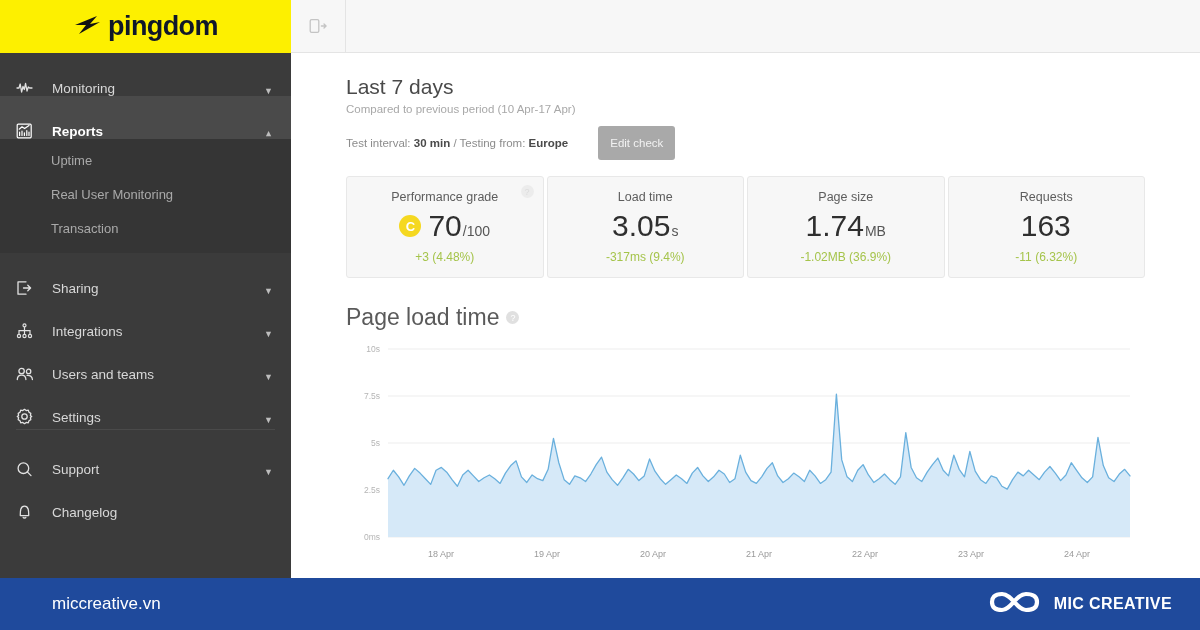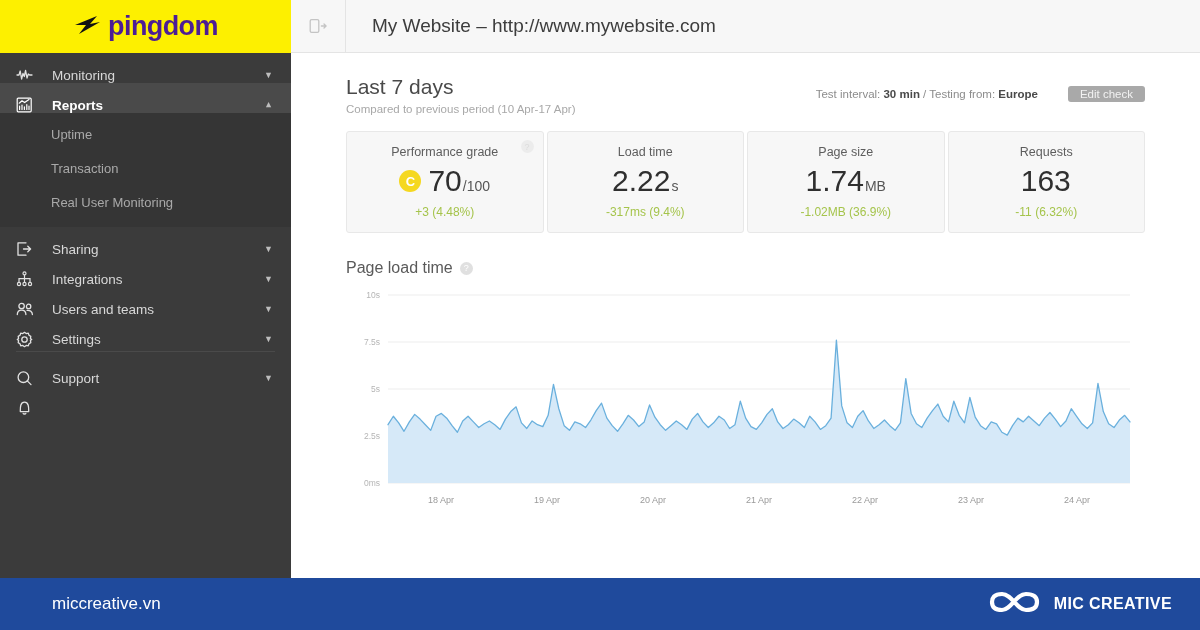--- a/index.html
+++ b/index.html
@@ -17,27 +17,27 @@
     width: 291px; height: 578px;
     background: #3b3b3b;
   }
   .logo-bar {
     height: 53px; background: #fdf000;
     display: flex; align-items: center; justify-content: center;
   }
   .logo-wrap { display: flex; align-items: center; gap: 5px; }
   .logo-mark { display: block; }
   .logo-text {
-    font-size: 27px; font-weight: 700; color: #4c1d95;
+    font-size: 27px; font-weight: 700; color: #0f172a;
     letter-spacing: -0.6px; line-height: 1;
   }
   .nav { padding-top: 0; }
   .nav-item {
-    display: flex; align-items: center;
-    height: 30px; padding: 14px 18px 0 16px;
+    display: flex; align-items: flex-end;
+    height: 43px; padding: 14px 18px 0 16px;
     color: #d8d8d8; font-size: 13.5px;
     cursor: pointer; position: relative;
   }
   .nav-item.active { background: #4a4a4a; color: #fff; font-weight: 700; }
   .nav-item .ic {
     width: 26px; display: flex; align-items: center;
     justify-content: flex-start; margin-right: 10px;
     color: #e2e2e2;
   }
   .nav-item .lbl { flex: 1; }
@@ -68,29 +68,29 @@
     font-size: 19px; color: #3d3d3d; padding-left: 26px;
     font-weight: 400;
   }
 
   
   .main {
     position: absolute; left: 291px; top: 53px;
     width: 909px; height: 525px;
     background: #ffffff; padding: 22px 55px 0 55px;
   }
-  .period-row { display: flex; align-items: flex-start; justify-content: space-between; }
+  .period-row { display: flex; align-items: flex-start; justify-content: space-between; flex-direction: column; }
   .period-title { font-size: 21px; color: #4a4a4a; font-weight: 400; }
   .period-sub { font-size: 11.5px; color: #a8a8a8; margin-top: 4px; }
   .meta-row { display: flex; align-items: center; gap: 30px; padding-top: 11px; }
   .meta-text { font-size: 11.5px; color: #8c8c8c; }
   .meta-text b { color: #4a4a4a; font-weight: 700; }
   .edit-btn {
     background: #a9a9a9; color: #f2f2f2; border: none;
-    font-size: 11.5px; padding: 2px 12px; border-radius: 3px;
+    font-size: 11.5px; padding: 11px 12px; border-radius: 3px;
     cursor: pointer; font-family: inherit;
   }
 
   .cards { display: flex; gap: 3px; margin-top: 16px; }
   .card {
     flex: 1; background: #f7f7f7; border: 1px solid #e8e8e8;
     border-radius: 3px; height: 102px;
     display: flex; flex-direction: column; align-items: center;
     justify-content: center; position: relative;
   }
@@ -109,21 +109,21 @@
   .grade-badge {
     width: 22px; height: 22px; border-radius: 50%;
     background: #f5d820; color: #fff; font-size: 13px; font-weight: 700;
     display: inline-flex; align-items: center; justify-content: center;
     margin-right: 7px; align-self: center;
   }
   .card-delta { margin-top: 9px; font-size: 12px; color: #a5c44b; }
 
   
   .chart-head { display: flex; align-items: center; gap: 7px; margin-top: 26px; }
-  .chart-title { font-size: 16px; color: #5a5a5a; font-weight: 400; }
+  .chart-title { font-size: 23px; color: #5a5a5a; font-weight: 400; }
   .chart-help {
     width: 13px; height: 13px; border-radius: 50%;
     background: #e0e0e0; color: #fff; font-size: 9px;
     display: flex; align-items: center; justify-content: center;
   }
   .chart-box { position: relative; margin-top: 10px; height: 228px; }
   .chart-svg { display: block; }
 
   
   .banner {
@@ -178,24 +178,24 @@
         </span>
         <span class="lbl">Reports</span>
         <span class="chev up">▼</span>
       </div>
 
       <div class="subnav">
         <div class="sub-item">
           <span>Uptime</span>
         </div>
         <div class="sub-item">
+          <span>Real User Monitoring</span>
+        </div>
+        <div class="sub-item">
           <span>Transaction</span>
-        </div>
-        <div class="sub-item">
-          <span>Real User Monitoring</span>
         </div>
       </div>
 
       <div class="nav-item">
         <span class="ic">
           <svg width="17" height="16" viewBox="0 0 17 16" fill="none" stroke="#e2e2e2" stroke-width="1.3" stroke-linecap="round" stroke-linejoin="round">
             <path d="M10 1.8 L2 1.8 L2 14.2 L10 14.2"></path>
             <path d="M7.5 8 L14.5 8 M11.8 5.3 L14.6 8 L11.8 10.7"></path>
           </svg>
         </span>
@@ -254,33 +254,33 @@
         <span class="chev">▼</span>
       </div>
 
       <div class="nav-item">
         <span class="ic">
           <svg width="17" height="16" viewBox="0 0 17 16" fill="none" stroke="#e2e2e2" stroke-width="1.3" stroke-linecap="round" stroke-linejoin="round">
             <path d="M4.3 11.6 C4.3 8 4 2.2 8.5 2.2 C13 2.2 12.7 8 12.7 11.6 Z"></path>
             <path d="M7.2 13.4 C7.5 14.2 9.5 14.2 9.8 13.4"></path>
           </svg>
         </span>
+        <span class="lbl">Changelog</span>
       </div>
 
     </nav>
   </aside>
 
   <header class="topbar">
     <div class="collapse-btn">
       <svg width="19" height="16" viewBox="0 0 19 16" fill="none" stroke="#c4c4c4" stroke-width="1.3" stroke-linecap="round" stroke-linejoin="round">
         <rect x="1.2" y="1.6" width="8.6" height="12.8" rx="1.4"></rect>
         <path d="M12.4 8 L17 8 M15 6 L17.1 8 L15 10"></path>
       </svg>
     </div>
-    <h1 class="page-title">My Website – http://www.mywebsite.com</h1>
   </header>
 
   <main class="main">
 
     <div class="period-row">
       <div>
         <div class="period-title">Last 7 days</div>
         <div class="period-sub">Compared to previous period (10 Apr-17 Apr)</div>
       </div>
       <div class="meta-row">
@@ -298,21 +298,21 @@
           <span class="grade-badge">C</span>
           <span>70</span>
           <span class="card-unit">/100</span>
         </div>
         <div class="card-delta">+3 (4.48%)</div>
       </div>
 
       <div class="card">
         <div class="card-label">Load time</div>
         <div class="card-value">
-          <span>2.22</span>
+          <span>3.05</span>
           <span class="card-unit">s</span>
         </div>
         <div class="card-delta">-317ms (9.4%)</div>
       </div>
 
       <div class="card">
         <div class="card-label">Page size</div>
         <div class="card-value">
           <span>1.74</span>
           <span class="card-unit">MB</span>

